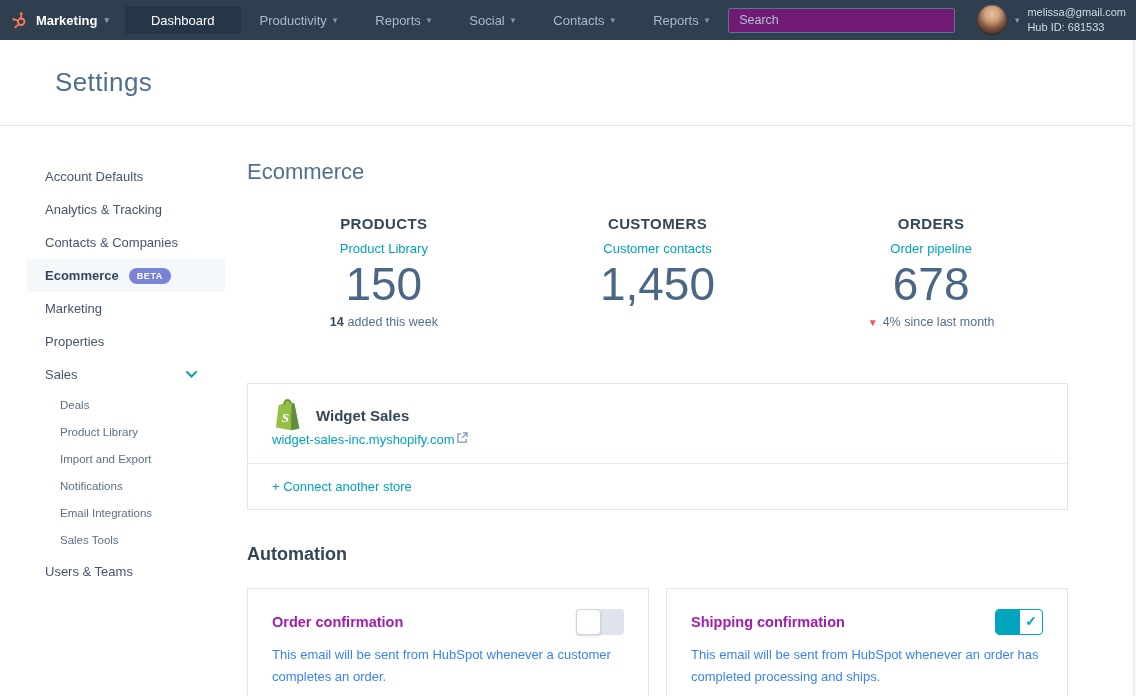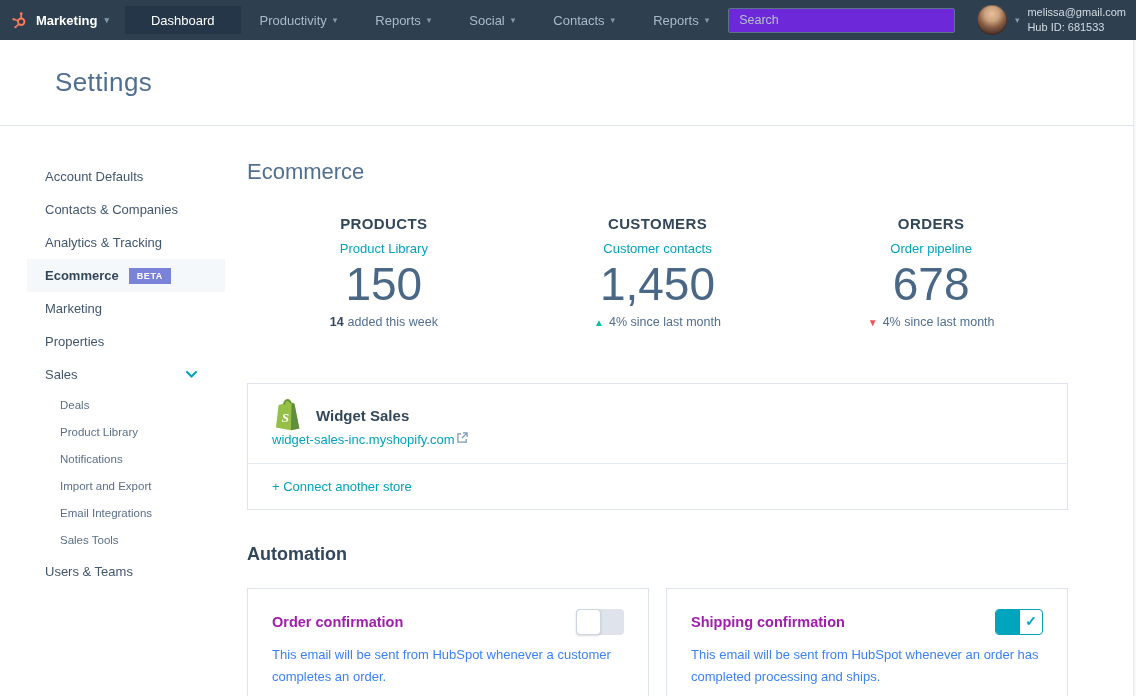--- a/index.html
+++ b/index.html
@@ -7,21 +7,21 @@
               font-family:"Liberation Sans", sans-serif; position:relative; }
 
   
   .nav { height:40px; background:#2e3f50; display:flex; align-items:center;
          color:#a9bbcb; font-size:13px; white-space:nowrap; }
   .brand { display:flex; align-items:center; gap:7px; padding:0 16px 0 12px;
            color:#fff; font-weight:bold; height:40px; cursor:pointer; }
   .nav-item { padding:0 19px; height:28px; display:flex; align-items:center; gap:6px; cursor:pointer; }
   .nav-item.active { background:#243648; color:#fff; padding:0 26px; }
   .caret { font-size:9px; color:#8299ad; line-height:1; }
-  .search { margin-left:auto; width:248px; height:25px; background:#6d28d9;
+  .search { margin-left:auto; width:248px; height:25px; background:#701a75;
             border:1px solid #5b7388; border-radius:2px; color:#e9eef3;
             font-size:12.5px; padding:0 10px; font-family:"Liberation Sans",sans-serif; }
   .search::placeholder { color:#b3c1cf; }
   .account { display:flex; align-items:center; gap:8px; margin-left:22px; padding-right:10px; cursor:pointer; }
   .avatar { width:30px; height:30px; border-radius:50%; flex-shrink:0;
             background:radial-gradient(circle at 50% 30%, #e8c29a 0%, #caa27e 28%, #8a5d45 52%, #53382c 74%, #3a2921 100%);
             box-shadow:inset 0 0 0 1px rgba(0,0,0,.25); }
   .account-text { font-size:11px; color:#d3dce4; line-height:1.4; }
 
   
@@ -29,21 +29,21 @@
   .header h1 { font-size:26px; font-weight:400; color:#506e91; letter-spacing:.4px; }
 
   
   .layout { display:flex; align-items:flex-start; }
   .sidebar { width:247px; flex-shrink:0; padding-top:34px; }
   .side-item { height:33px; display:flex; align-items:center; padding-left:45px;
                font-size:13px; color:#42566e; cursor:pointer; }
   .side-item.active { background:#f5f8fa; margin:0 22px 0 27px; padding-left:18px;
                       font-weight:bold; color:#33475b; }
   .beta { background:#7b83d9; color:#fff; font-size:9px; font-weight:bold;
-          padding:3px 8px; border-radius:0; margin-left:10px; letter-spacing:.6px; }
+          padding:3px 8px; border-radius:8px; margin-left:10px; letter-spacing:.6px; }
   .side-item .chev { margin-left:auto; margin-right:50px; display:flex; }
   .sub-item { height:27px; display:flex; align-items:center; padding-left:60px;
               font-size:11.5px; color:#5b6f88; cursor:pointer; }
 
   .main { flex:1; padding:33px 68px 0 0; }
   .section-title { font-size:22px; font-weight:400; color:#516f90; }
 
   
   .stats { display:grid; grid-template-columns:1fr 1fr 1fr; margin-top:30px; text-align:center; }
   .stat-label { font-size:15px; font-weight:bold; color:#33475b; letter-spacing:.4px; }
@@ -149,24 +149,24 @@
   <h1>Settings</h1>
 </div>
 
 <div class="layout">
 
   <aside class="sidebar">
     <div class="side-item">
       <span>Account Defaults</span>
     </div>
     <div class="side-item">
+      <span>Analytics &amp; Tracking</span>
+    </div>
+    <div class="side-item">
       <span>Contacts &amp; Companies</span>
-    </div>
-    <div class="side-item">
-      <span>Analytics &amp; Tracking</span>
     </div>
     <div class="side-item active">
       <span>Ecommerce</span>
       <span class="beta">BETA</span>
     </div>
     <div class="side-item">
       <span>Marketing</span>
     </div>
     <div class="side-item">
       <span>Properties</span>
@@ -179,24 +179,24 @@
         </svg>
       </span>
     </div>
     <div class="sub-item">
       <span>Deals</span>
     </div>
     <div class="sub-item">
       <span>Product Library</span>
     </div>
     <div class="sub-item">
+      <span>Import and Export</span>
+    </div>
+    <div class="sub-item">
       <span>Notifications</span>
-    </div>
-    <div class="sub-item">
-      <span>Import and Export</span>
     </div>
     <div class="sub-item">
       <span>Email Integrations</span>
     </div>
     <div class="sub-item">
       <span>Sales Tools</span>
     </div>
     <div class="side-item" style="margin-top:2px;padding-left:45px;">
       <span>Users &amp; Teams</span>
     </div>
@@ -211,23 +211,20 @@
         <div class="stat-link">Product Library</div>
         <div class="stat-value">150</div>
         <div class="stat-note">
           <b>14</b><span>added this week</span>
         </div>
       </div>
       <div>
         <div class="stat-label">CUSTOMERS</div>
         <div class="stat-link">Customer contacts</div>
         <div class="stat-value">1,450</div>
-        <div class="stat-note">
-          <span class="trend up">▲</span><span>4% since last month</span>
-        </div>
       </div>
       <div>
         <div class="stat-label">ORDERS</div>
         <div class="stat-link">Order pipeline</div>
         <div class="stat-value">678</div>
         <div class="stat-note">
           <span class="trend down">▼</span><span>4% since last month</span>
         </div>
       </div>
     </div>

